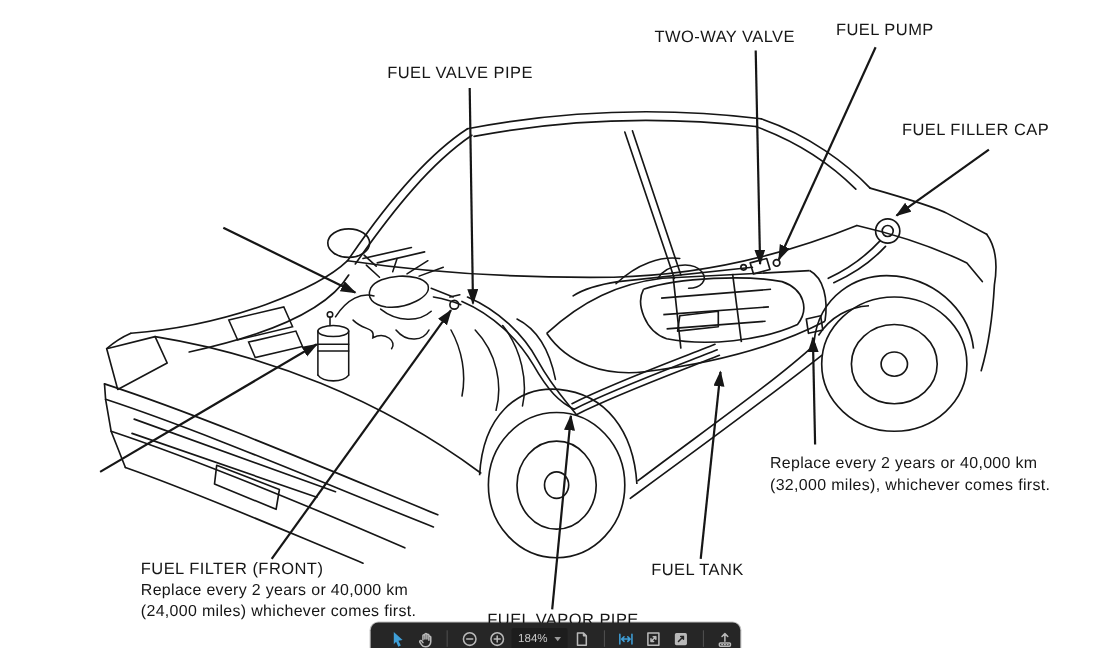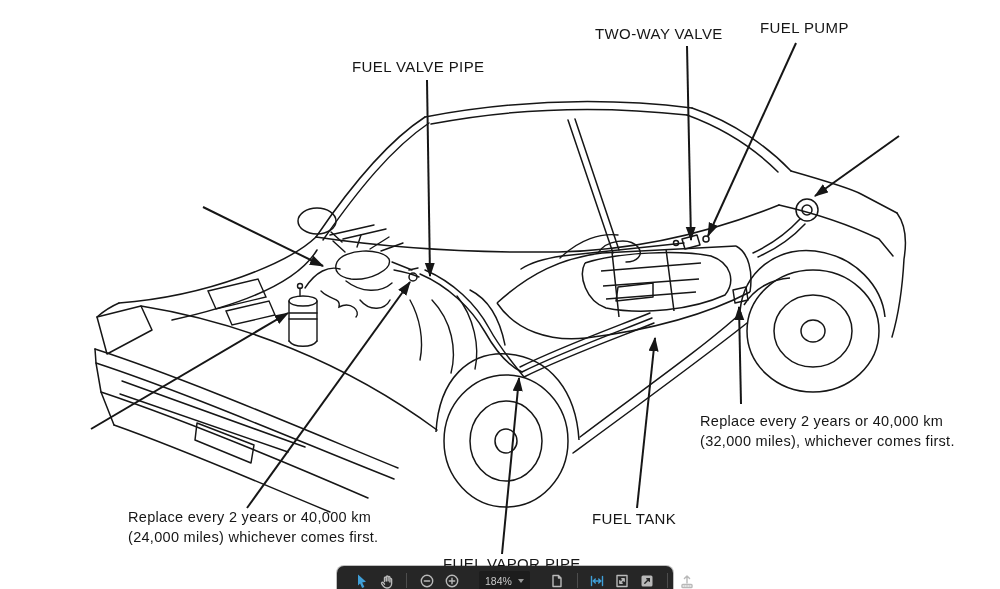--- a/index.html
+++ b/index.html
@@ -33,21 +33,21 @@
     position:absolute;left:337px;top:566px;width:336px;height:40px;z-index:5;
     background:var(--toolbar_bg);border-radius:7px 7px 0 0;
     display:flex;align-items:flex-start;padding:5px 8px 0 12px;
     box-shadow:0 0 0 1px rgba(0,0,0,.25);
   }
   .tb-btn{width:25px;height:20px;display:flex;align-items:center;justify-content:center;flex:none;cursor:pointer}
   .tb-sep{width:1px;height:15px;background:var(--divider);margin:2px 7px 0;flex:none}
   .tb-zoom{
     height:19px;background:var(--dropdown_bg);border-radius:2px;color:#c9c9c9;
     font-size:10.5px;display:flex;align-items:center;padding:0 6px;gap:6px;
-    margin:0 15px;flex:none;cursor:pointer;
+    margin:0 1px;flex:none;cursor:pointer;
   }
   .caret{width:0;height:0;border-left:3.5px solid transparent;border-right:3.5px solid transparent;border-top:4.5px solid #9a9a9a}
   .ic{stroke:var(--toolbar_icon);fill:none;stroke-width:1.4;stroke-linecap:round;stroke-linejoin:round}
   .ic-blue{stroke:var(--toolbar_icon_active)}
 </style>
 </head>
 <body>
 
 <div class="stage">
 
@@ -180,21 +180,25 @@
 
   <div class="lbl" id="lbl-vapor">
     <div class="t">FUEL VALVE PIPE</div>
   </div>
   <div class="lbl" id="lbl-twoway">
     <div class="t">TWO-WAY VALVE</div>
   </div>
   <div class="lbl" id="lbl-pump">
     <div class="t">FUEL PUMP</div>
   </div>
+  <div class="lbl" id="lbl-filler">
+    <div class="t">FUEL FILLER CAP</div>
+  </div>
   <div class="lbl" id="lbl-ffront">
+    <div class="t">FUEL FILTER (FRONT)</div>
     <div class="s">Replace every 2 years or 40,000 km</div>
     <div class="s">(24,000 miles) whichever comes first.</div>
   </div>
   <div class="lbl" id="lbl-feed">
     <div class="t">FUEL VAPOR PIPE</div>
   </div>
   <div class="lbl" id="lbl-tank">
     <div class="t">FUEL TANK</div>
   </div>
   <div class="lbl" id="lbl-frear">

